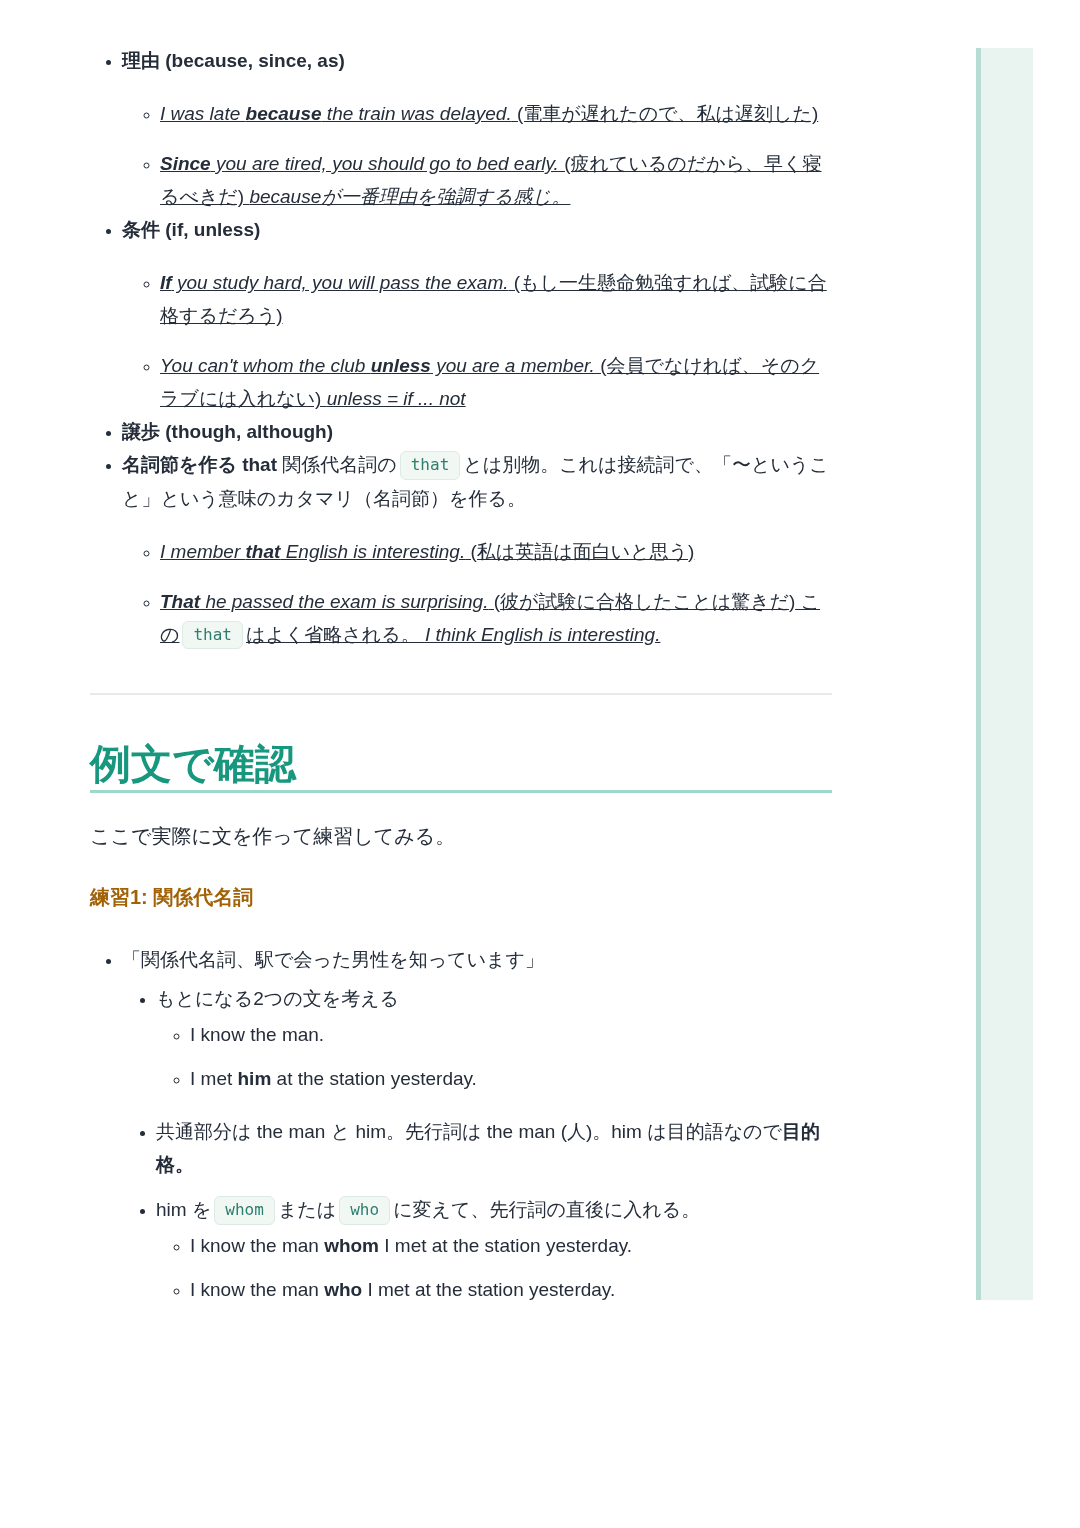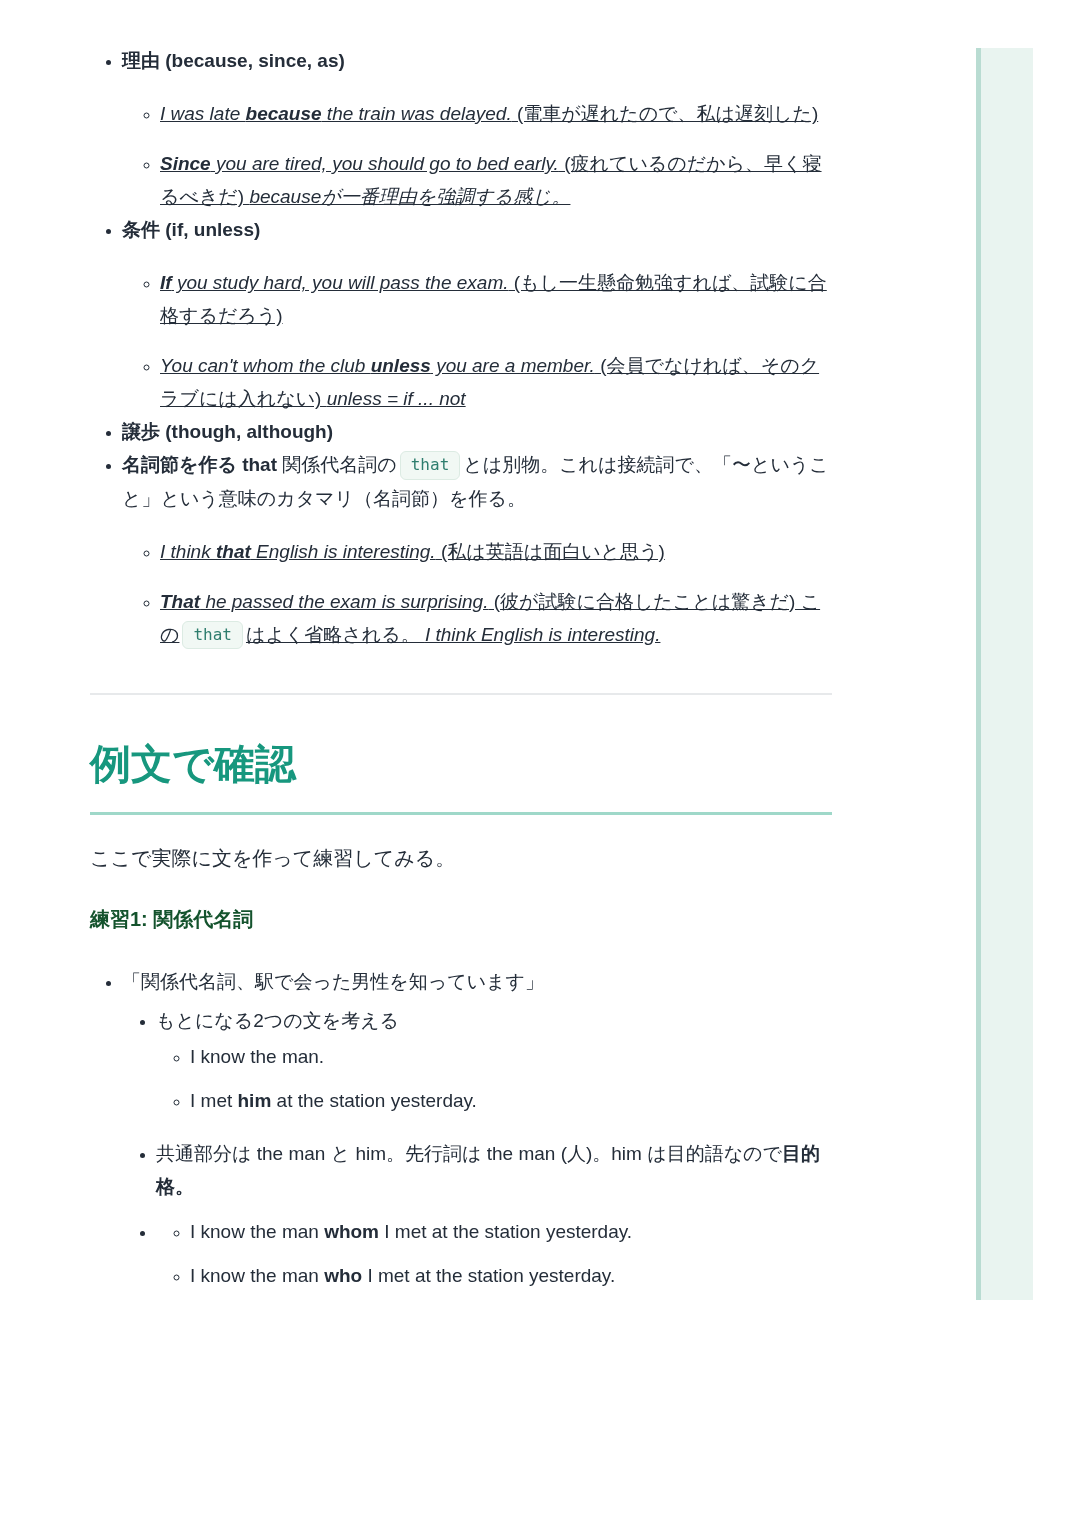--- a/index.html
+++ b/index.html
@@ -58,30 +58,30 @@
   
   hr.divider{
     border:none;border-top:2px solid #e7e9eb;
     margin:42px 0 0 0;
   }
   h1.h1{
     margin:44px 0 0 0;
     font-size:41px;line-height:1.25;
     font-weight:700;
     color:#17977e;
-    padding-bottom:22px;
+    padding-bottom:0;
     border-bottom:3px solid #9fd8c9;
   }
   p.intro{
     margin:26px 0 0 0;
     font-size:20px;line-height:1.74;
   }
   h4.h4{
     margin:30px 0 0 0;
-    font-size:20px;font-weight:700;color:#14532d;
+    font-size:20px;font-weight:700;color:#a16207;
   }
   .sec2{margin-top:32px;}
   .sec1{margin-top:4px;}
 </style>
 </head>
 <body>
 
 <div class="page">
   <div class="strip"></div>
 
@@ -112,21 +112,21 @@
                 </li>
               </ul>
             </li>
             <li>
               <div class="li-text"><span class="b">譲歩 (though, although)</span></div>
             </li>
             <li>
               <div class="li-text"><span class="b">名詞節を作る that</span> 関係代名詞の<code class="badge">that</code>とは別物。これは接続詞で、「〜ということ」という意味のカタマリ（名詞節）を作る。</div>
               <ul class="lvl2">
                 <li>
-                  <div class="li-text"><span class="i">I think </span><span class="bi">that</span><span class="i"> English is interesting.</span> (私は英語は面白いと思う)</div>
+                  <div class="li-text"><span class="i">I member </span><span class="bi">that</span><span class="i"> English is interesting.</span> (私は英語は面白いと思う)</div>
                 </li>
                 <li>
                   <div class="li-text"><span class="bi">That</span><span class="i"> he passed the exam is surprising.</span> (彼が試験に合格したことは驚きだ) この<code class="badge">that</code>はよく省略される。 <span class="i">I think English is interesting.</span></div>
                 </li>
               </ul>
             </li>
           </ul>
         </div>
     </section>
 
@@ -152,20 +152,21 @@
                     </li>
                     <li>
                       <div class="li-text">I met <span class="b">him</span> at the station yesterday.</div>
                     </li>
                   </ul>
                 </li>
                 <li>
                   <div class="li-text">共通部分は the man と him。先行詞は the man (人)。him は目的語なので<span class="b">目的格</span><span class="b">。</span></div>
                 </li>
                 <li>
+                  <div class="li-text">him を<code class="badge">whom</code>または<code class="badge">who</code>に変えて、先行詞の直後に入れる。</div>
                   <ul class="lvl3">
                     <li>
                       <div class="li-text">I know the man <span class="b">whom</span> I met at the station yesterday.</div>
                     </li>
                     <li>
                       <div class="li-text">I know the man <span class="b">who</span> I met at the station yesterday.</div>
                     </li>
                   </ul>
                 </li>
               </ul>

